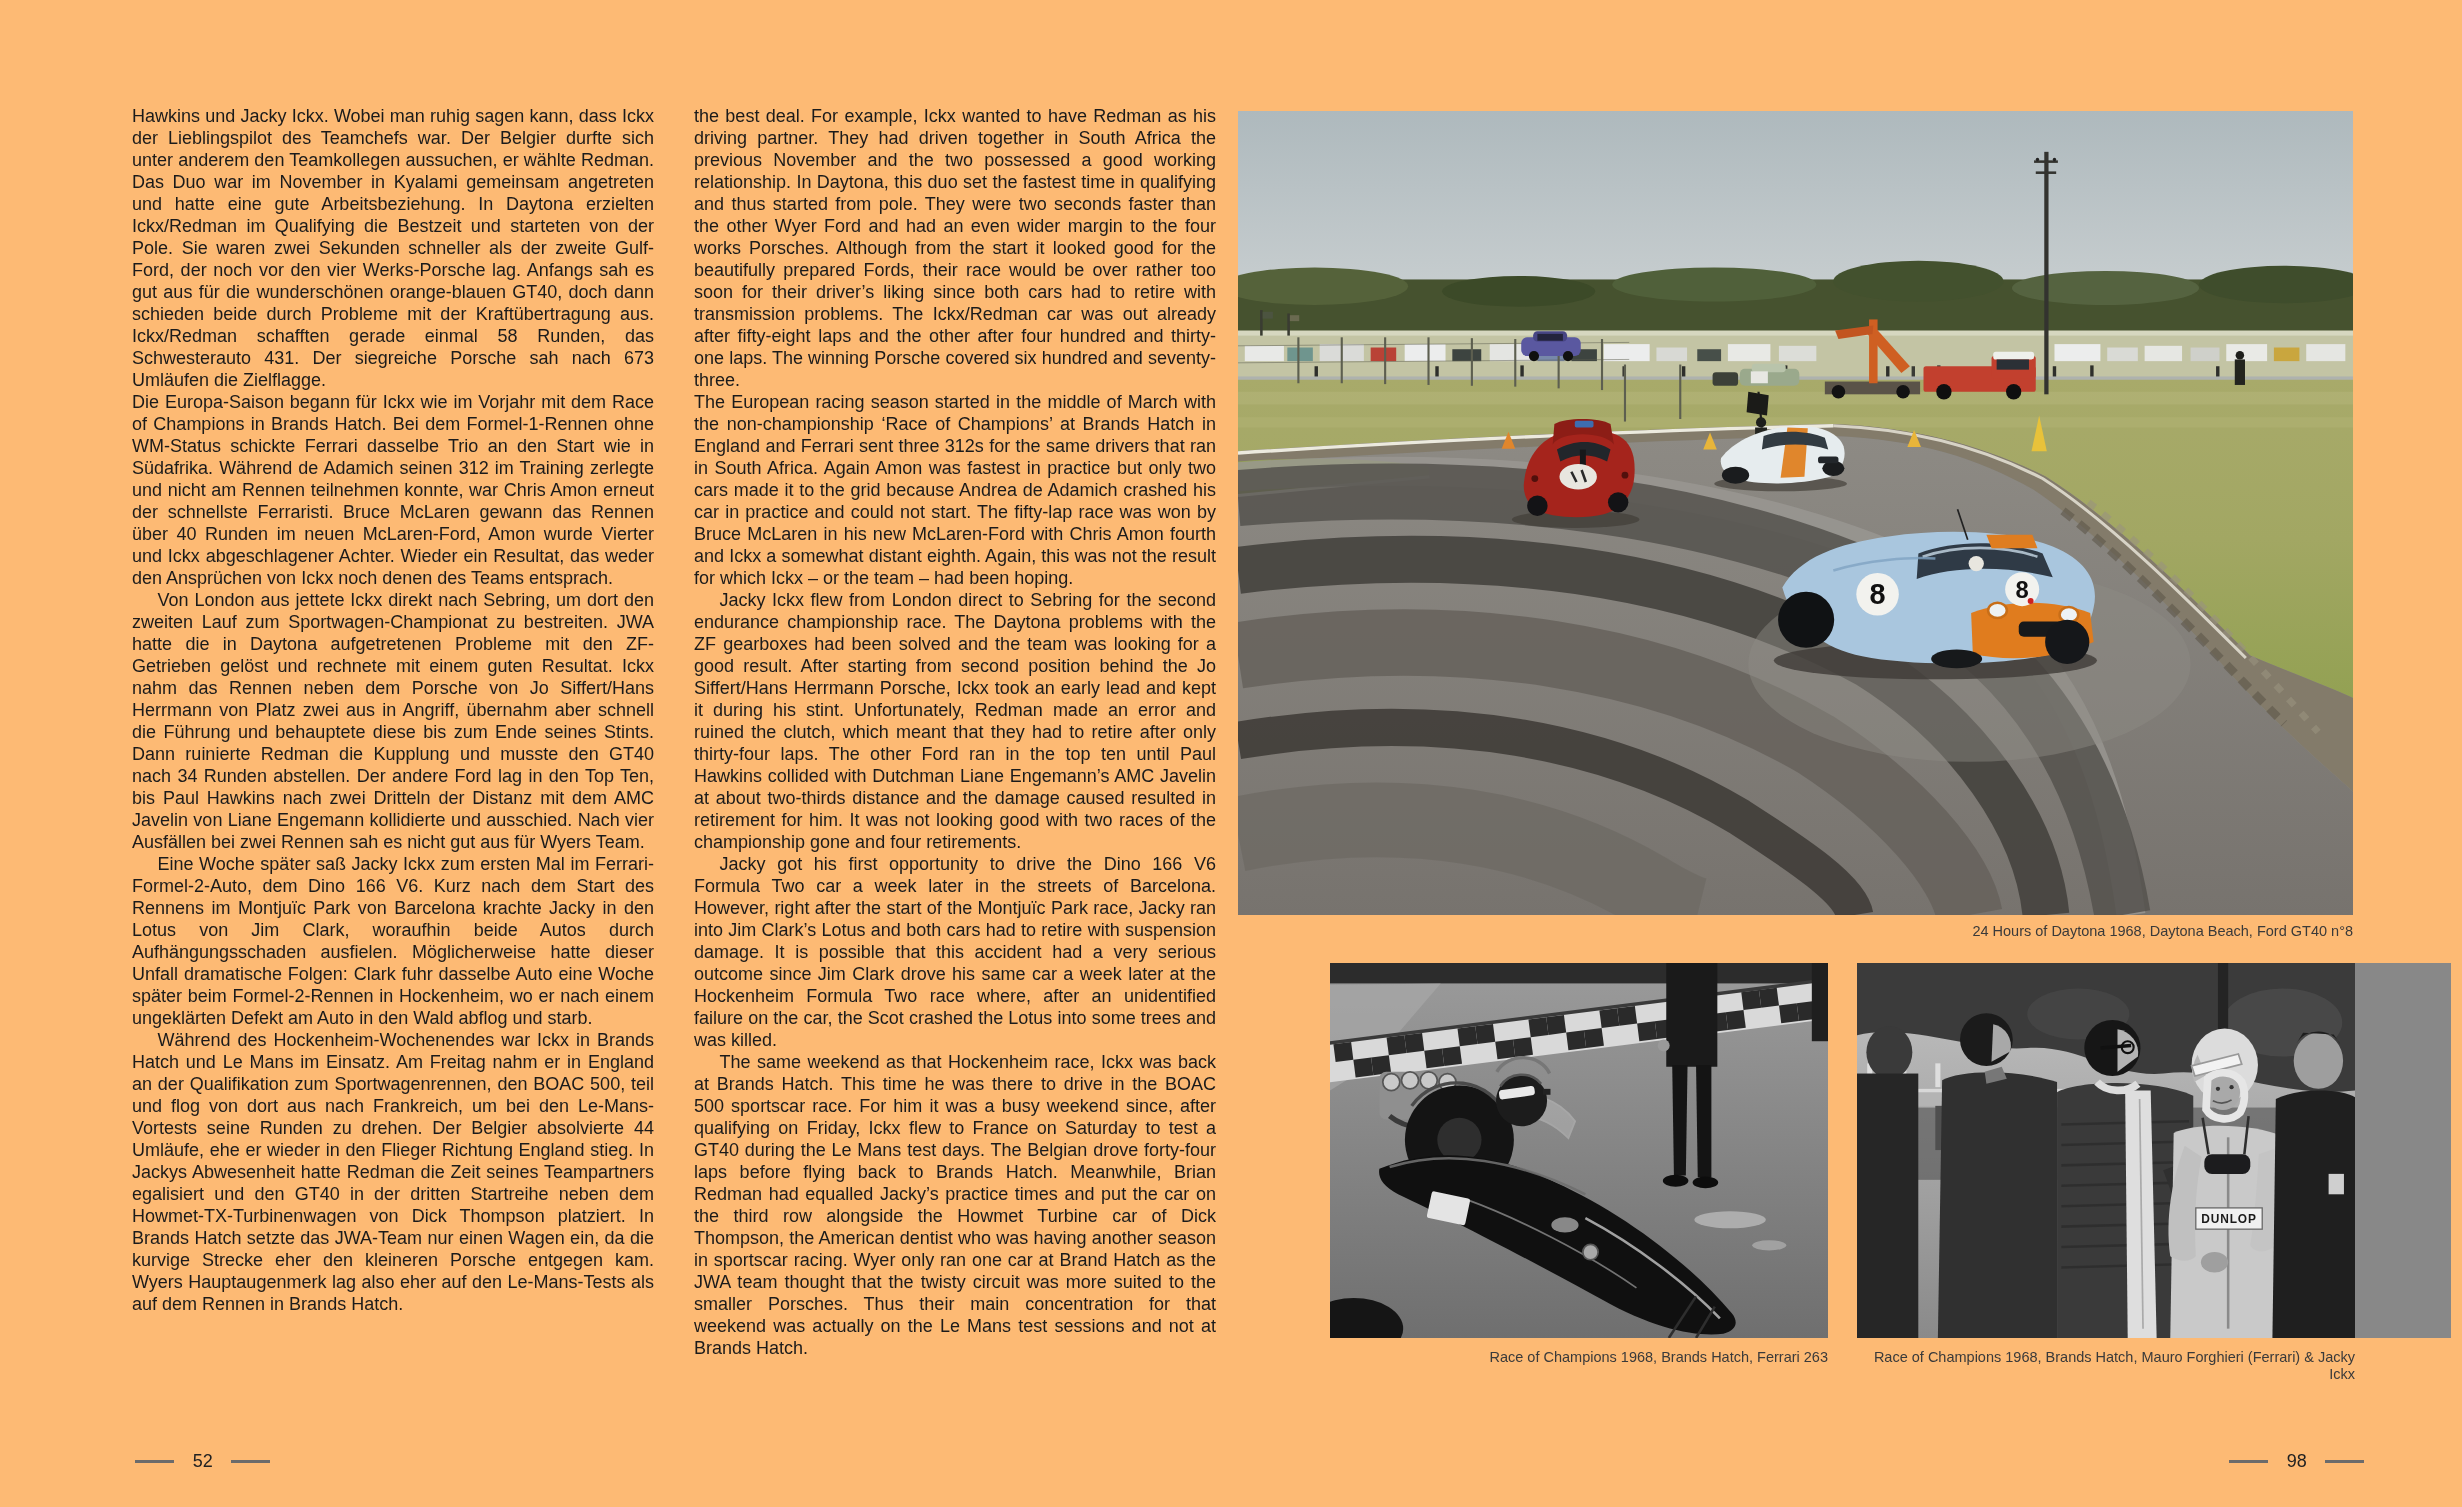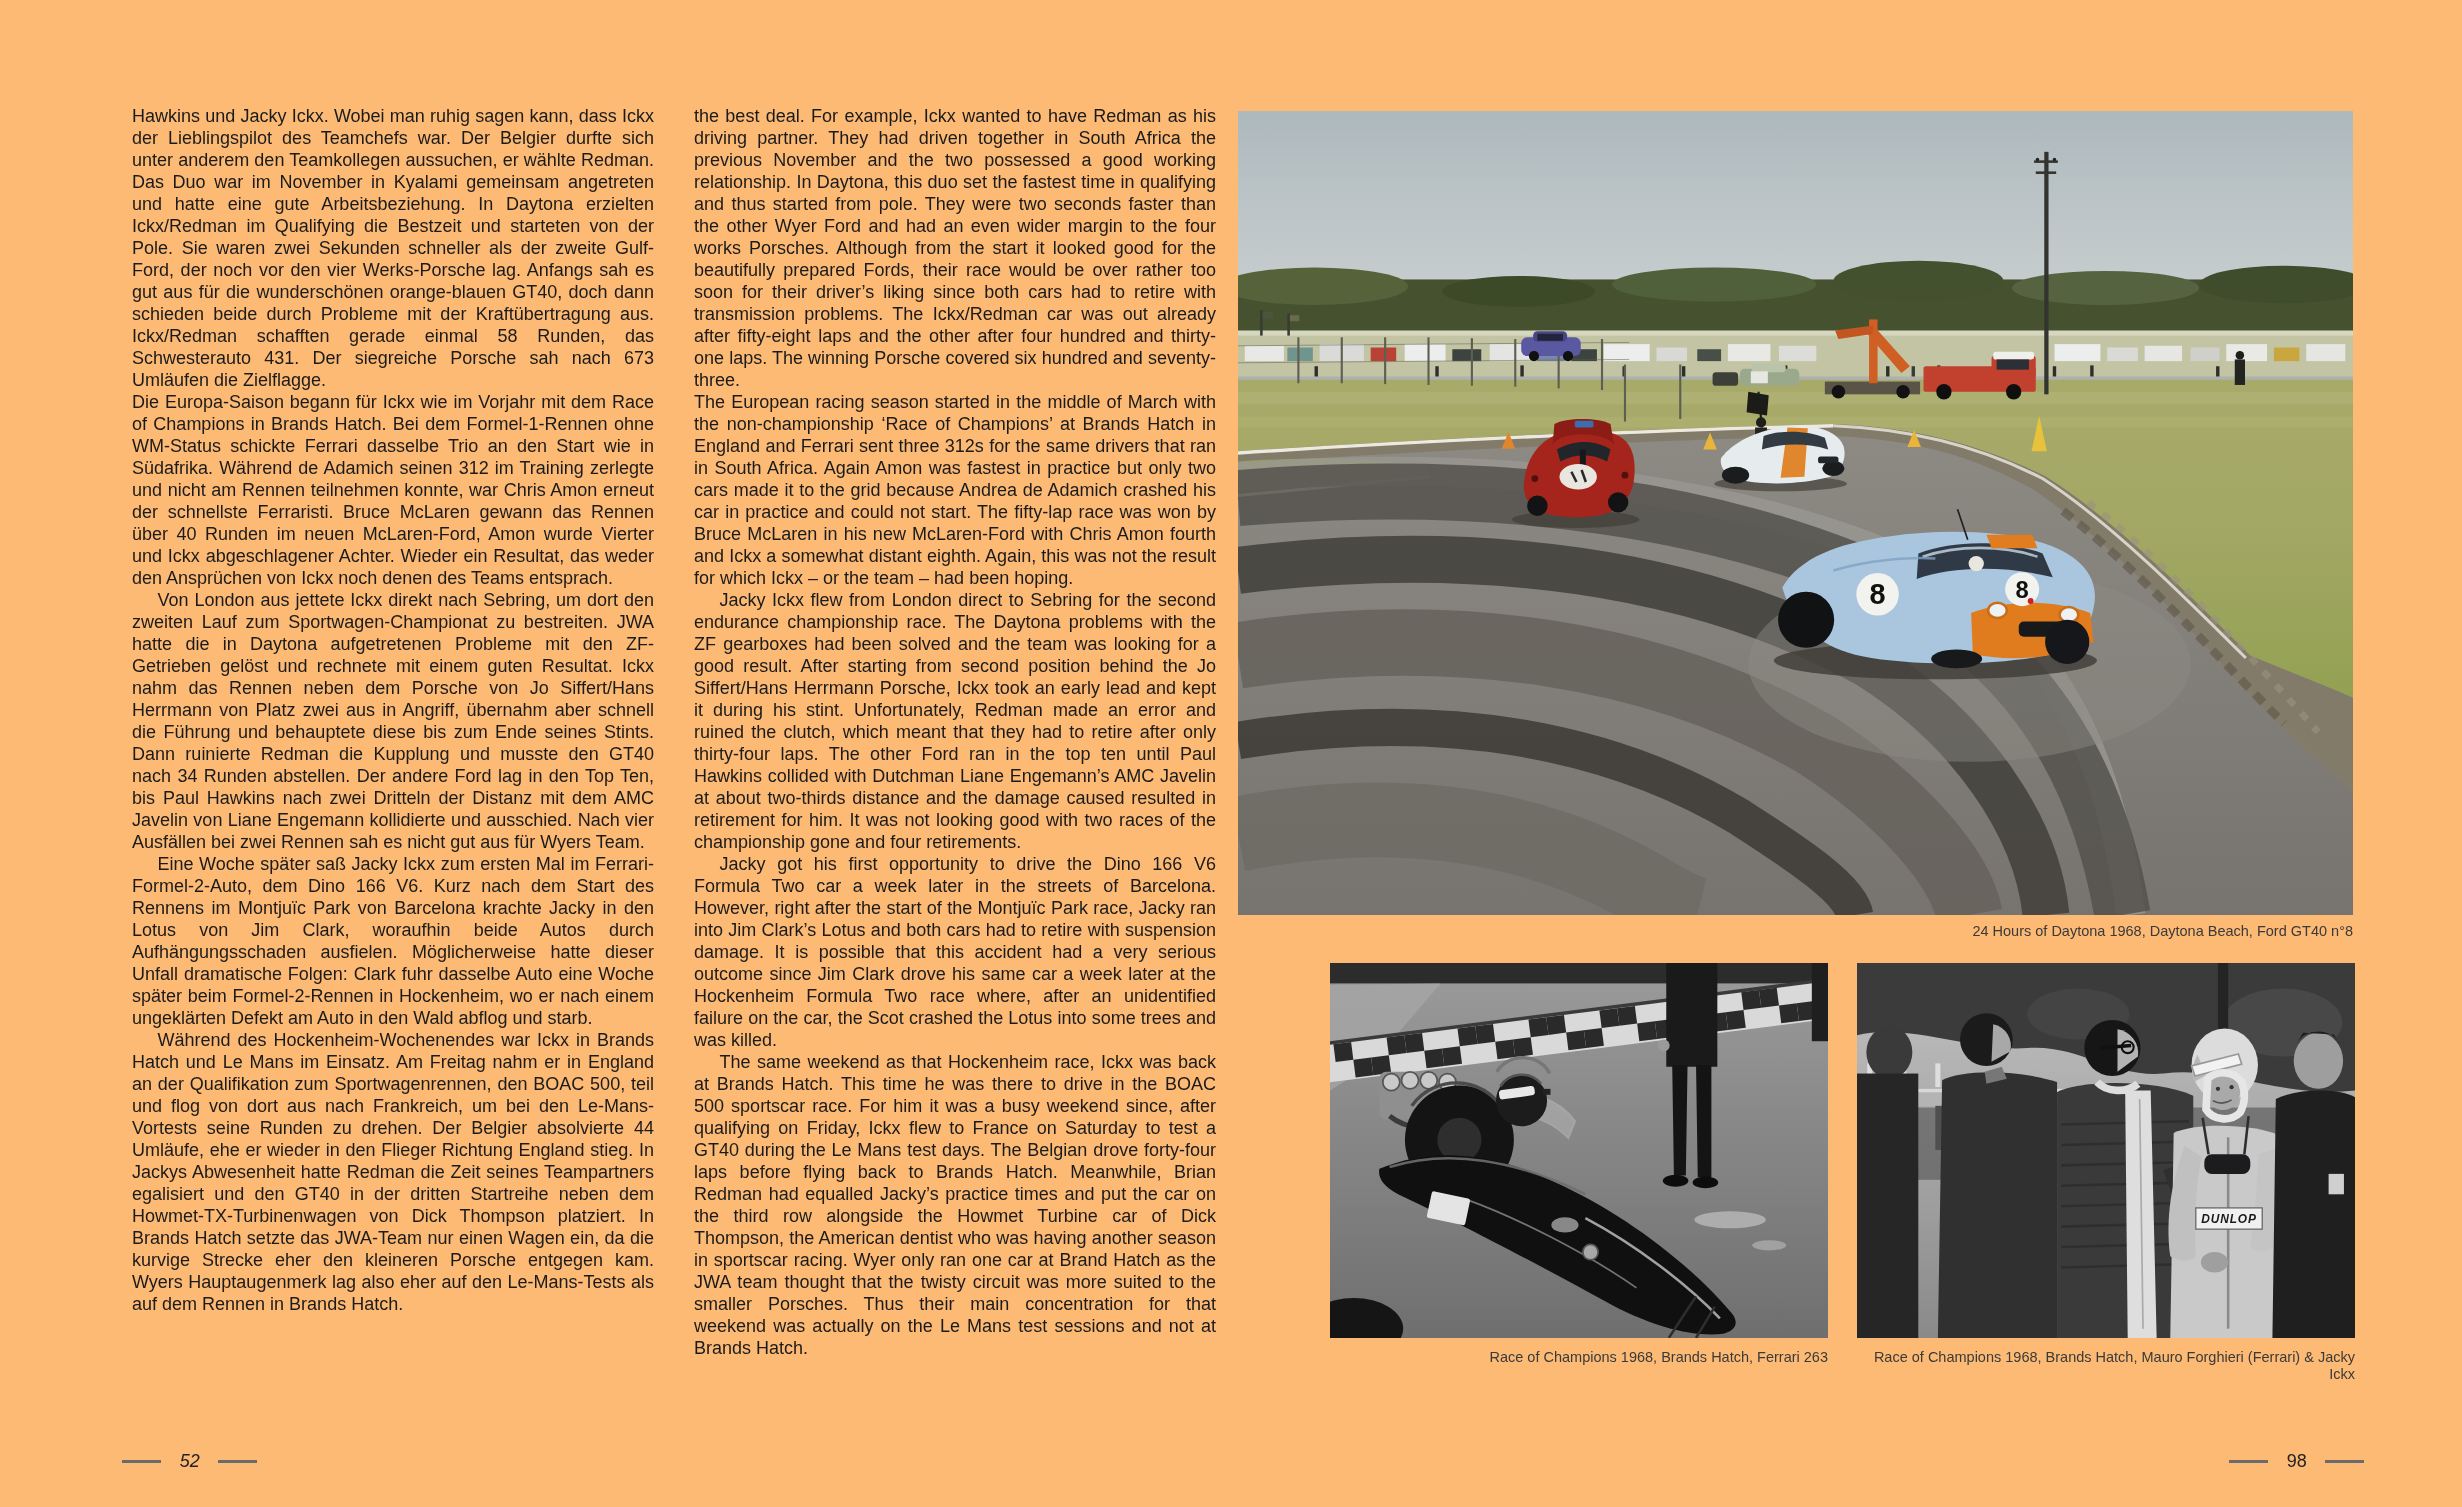--- a/index.html
+++ b/index.html
@@ -10,28 +10,28 @@
   .col2{left:694px;}
   p.body{margin:0;font-size:18px;line-height:22px;text-align:justify;color:#1b1b1b;}
   p.ind{text-indent:25.5px;}
   p.quote{margin:12.8px 0 16px 0;font-size:18px;line-height:23.4px;font-weight:bold;font-style:italic;
           text-align:justify;color:#111;}
   .qsq{display:inline-block;width:16px;height:16px;background:#c89d4d;margin:0 12px 0 22px;vertical-align:-1.7px;}
   .photo{position:absolute;overflow:hidden;background:#888;}
   .photo svg{display:block;}
   .ph-main{left:1238px;top:111px;width:1115px;height:804px;}
   .ph-bw1{left:1330px;top:963px;width:498px;height:375px;}
-  .ph-bw2{left:1857px;top:963px;width:498px;height:375px;font-style:italic;}
+  .ph-bw2{left:1857px;top:963px;width:594px;height:375px;}
   .cap{position:absolute;font-size:14.5px;line-height:17px;color:#3a3a3a;text-align:right;}
   .cap-main{left:1238px;top:923px;width:1115px;}
   .cap-bw1{left:1330px;top:1349px;width:498px;}
   .cap-bw2{left:1857px;top:1349px;width:498px;}
   .folio{position:absolute;top:1451px;display:flex;align-items:center;gap:18.7px;font-size:18px;color:#222;}
   .folio .dash{width:39px;height:2.6px;background:#6b6b6b;}
-  .folio-left{left:122px;font-style:italic;}
+  .folio-left{left:135px;}
   .folio-right{left:2229px;}
 </style>
 </head>
 <body>
 
 <div class="stage">
 
   <section>
     <div class="col col1">
       <p class="body">Hawkins und Jacky Ickx. Wobei man ruhig sagen kann, dass Ickx der Lieblingspilot des Teamchefs war. Der Belgier durfte sich unter anderem den Teamkollegen aussuchen, er wählte Redman. Das Duo war im November in Kyalami gemeinsam angetreten und hatte eine gute Arbeitsbeziehung. In Daytona erzielten Ickx/Redman im Qualifying die Bestzeit und starteten von der Pole. Sie waren zwei Sekunden schneller als der zweite Gulf-Ford, der noch vor den vier Werks-Porsche lag. Anfangs sah es gut aus für die wunderschönen orange-blauen GT40, doch dann schieden beide durch Probleme mit der Kraftübertragung aus. Ickx/Redman schafften gerade einmal 58 Runden, das Schwesterauto 431. Der siegreiche Porsche sah nach 673 Umläufen die Zielflagge.</p>

